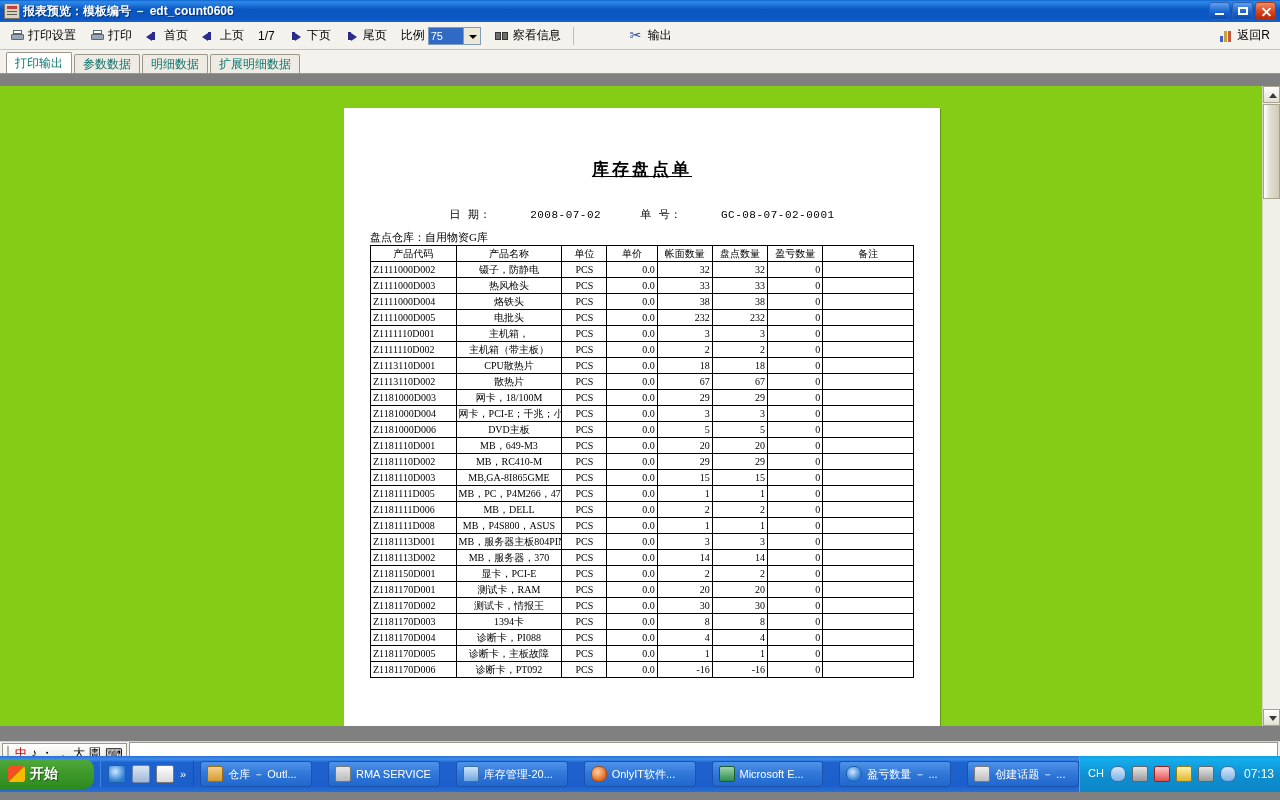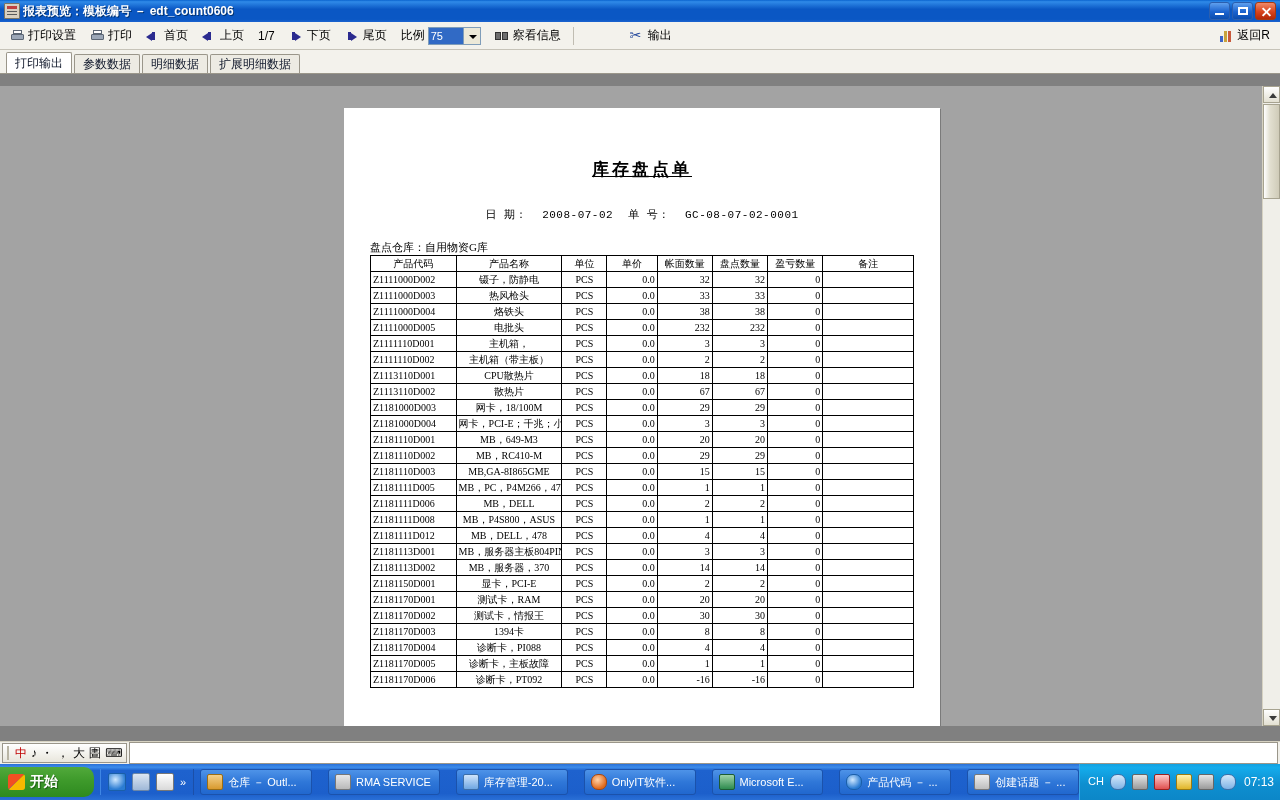--- a/index.html
+++ b/index.html
@@ -99,29 +99,29 @@
   }
 
   
   .tabsbar{
     height:24px;background:#F3F2EC;border-bottom:1px solid #9A968A;
     display:flex;align-items:flex-end;padding-left:6px;box-sizing:border-box;
   }
   .tab{
     height:19px;line-height:18px;padding:0 8px;margin-right:2px;
     border:1px solid #9A968A;border-bottom:0;background:#EDEBE3;
-    font-size:12px;color:#0f172a;box-sizing:border-box;
+    font-size:12px;color:#0f766e;box-sizing:border-box;
     border-radius:2px 2px 0 0;
   }
   .tab.active{background:#FFFFFF;height:21px;line-height:20px;font-weight:normal;}
 
   
   .previewarea{
     position:absolute;left:0;top:86px;right:0;bottom:74px;
-    background:#a3a3a3;overflow:hidden;
+    background:#84cc16;overflow:hidden;
   }
   .vscroll{
     position:absolute;right:0;top:0;width:17px;bottom:0;background:#F0EFE9;
     border-left:1px solid #D6D2C2;
   }
   .vscroll .arr{
     width:17px;height:17px;background:linear-gradient(to bottom,#fff,#E3E0D2);
     border:1px solid #A7A390;box-sizing:border-box;position:relative;
   }
   .vscroll .arr.bot{position:absolute;bottom:0;left:0;}
@@ -145,22 +145,22 @@
     height:900px;
   }
   .doc-title{
     text-align:center;font-size:17px;font-weight:bold;letter-spacing:3px;
     text-decoration:underline;margin:26px 0 0 0;
   }
   .doc-meta{
     margin-top:26px;text-align:center;font-size:11px;letter-spacing:.5px;
     font-family:"Liberation Mono","DejaVu Sans Mono",monospace;
   }
-  .doc-meta span{margin:0 4px;}
-  .doc-sub{margin-top:18px;font-size:11px;}
+  .doc-meta span{margin:0 16px;}
+  .doc-sub{margin-top:8px;font-size:11px;}
 
   table.report{
     width:100%;border-collapse:collapse;margin-top:0;
     font-size:10px;table-layout:fixed;
   }
   table.report th,table.report td{
     border:1px solid #000;height:15px;padding:0 2px;
     font-weight:normal;overflow:hidden;white-space:nowrap;
   }
   table.report th{text-align:center;font-size:10px;}
@@ -188,21 +188,21 @@
   }
   .imebar .grip{width:4px;height:14px;background:repeating-linear-gradient(to right,#B9B5A5 0 2px,transparent 2px 4px);}
   .imebar .b{color:#000;}
   .imebar .red{color:#C00000;}
   .statusbar .field{
     flex:1 1 auto;height:20px;margin:0 2px;border:1px solid #9A968A;background:#fff;
   }
 
   
   .taskbar{
-    position:absolute;left:0;right:0;bottom:0;height:36px;
+    position:absolute;left:0;right:0;bottom:8px;height:36px;
     background:linear-gradient(to bottom,#2A70D8 0%,#3C8CEA 9%,#1E62CE 18%,#1C5FCB 82%,#2A6FD6 100%);
     display:flex;align-items:center;
   }
   .startbtn{
     height:30px;min-width:94px;margin:3px 6px 3px 0;
     background:linear-gradient(to bottom,#51A93B 0%,#3E9A2B 45%,#2E8A1F 100%);
     border-radius:0 10px 10px 0;
     display:flex;align-items:center;gap:5px;padding:0 12px 0 8px;
     color:#fff;font-weight:bold;font-size:14px;
     text-shadow:1px 1px 1px #1C5C12;
@@ -459,20 +459,30 @@
               <td class="col0 l">Z1181000D004</td>
               <td class="col1 c">网卡，PCI-E；千兆；小卡</td>
               <td class="col2 c">PCS</td>
               <td class="col3 r">0.0</td>
               <td class="col4 r">3</td>
               <td class="col5 r">3</td>
               <td class="col6 r">0</td>
               <td class="col7 l"></td>
             </tr>
             <tr>
+              <td class="col0 l">Z1181000D006</td>
+              <td class="col1 c">DVD主板</td>
+              <td class="col2 c">PCS</td>
+              <td class="col3 r">0.0</td>
+              <td class="col4 r">5</td>
+              <td class="col5 r">5</td>
+              <td class="col6 r">0</td>
+              <td class="col7 l"></td>
+            </tr>
+            <tr>
               <td class="col0 l">Z1181110D001</td>
               <td class="col1 c">MB，649-M3</td>
               <td class="col2 c">PCS</td>
               <td class="col3 r">0.0</td>
               <td class="col4 r">20</td>
               <td class="col5 r">20</td>
               <td class="col6 r">0</td>
               <td class="col7 l"></td>
             </tr>
             <tr>
@@ -515,30 +525,20 @@
               <td class="col6 r">0</td>
               <td class="col7 l"></td>
             </tr>
             <tr>
               <td class="col0 l">Z1181111D008</td>
               <td class="col1 c">MB，P4S800，ASUS</td>
               <td class="col2 c">PCS</td>
               <td class="col3 r">0.0</td>
               <td class="col4 r">1</td>
               <td class="col5 r">1</td>
-              <td class="col6 r">0</td>
-              <td class="col7 l"></td>
-            </tr>
-            <tr>
-              <td class="col0 l">Z1181111D012</td>
-              <td class="col1 c">MB，DELL，478</td>
-              <td class="col2 c">PCS</td>
-              <td class="col3 r">0.0</td>
-              <td class="col4 r">4</td>
-              <td class="col5 r">4</td>
               <td class="col6 r">0</td>
               <td class="col7 l"></td>
             </tr>
             <tr>
               <td class="col0 l">Z1181113D001</td>
               <td class="col1 c">MB，服务器主板804PIN</td>
               <td class="col2 c">PCS</td>
               <td class="col3 r">0.0</td>
               <td class="col4 r">3</td>
               <td class="col5 r">3</td>
@@ -677,21 +677,21 @@
       <div class="taskbtn">
         <span class="ti only"></span>
         <span class="lbl">OnlyIT软件...</span>
       </div>
       <div class="taskbtn">
         <span class="ti excel"></span>
         <span class="lbl">Microsoft E...</span>
       </div>
       <div class="taskbtn">
         <span class="ti site"></span>
-        <span class="lbl">产品代码 － ...</span>
+        <span class="lbl">盈亏数量 － ...</span>
       </div>
       <div class="taskbtn">
         <span class="ti topic"></span>
         <span class="lbl">创建话题 － ...</span>
       </div>
     </div>
     <div class="tray">
       <span class="tico ch">CH</span>
       <span class="tico b"></span>
       <span class="tico d"></span>

